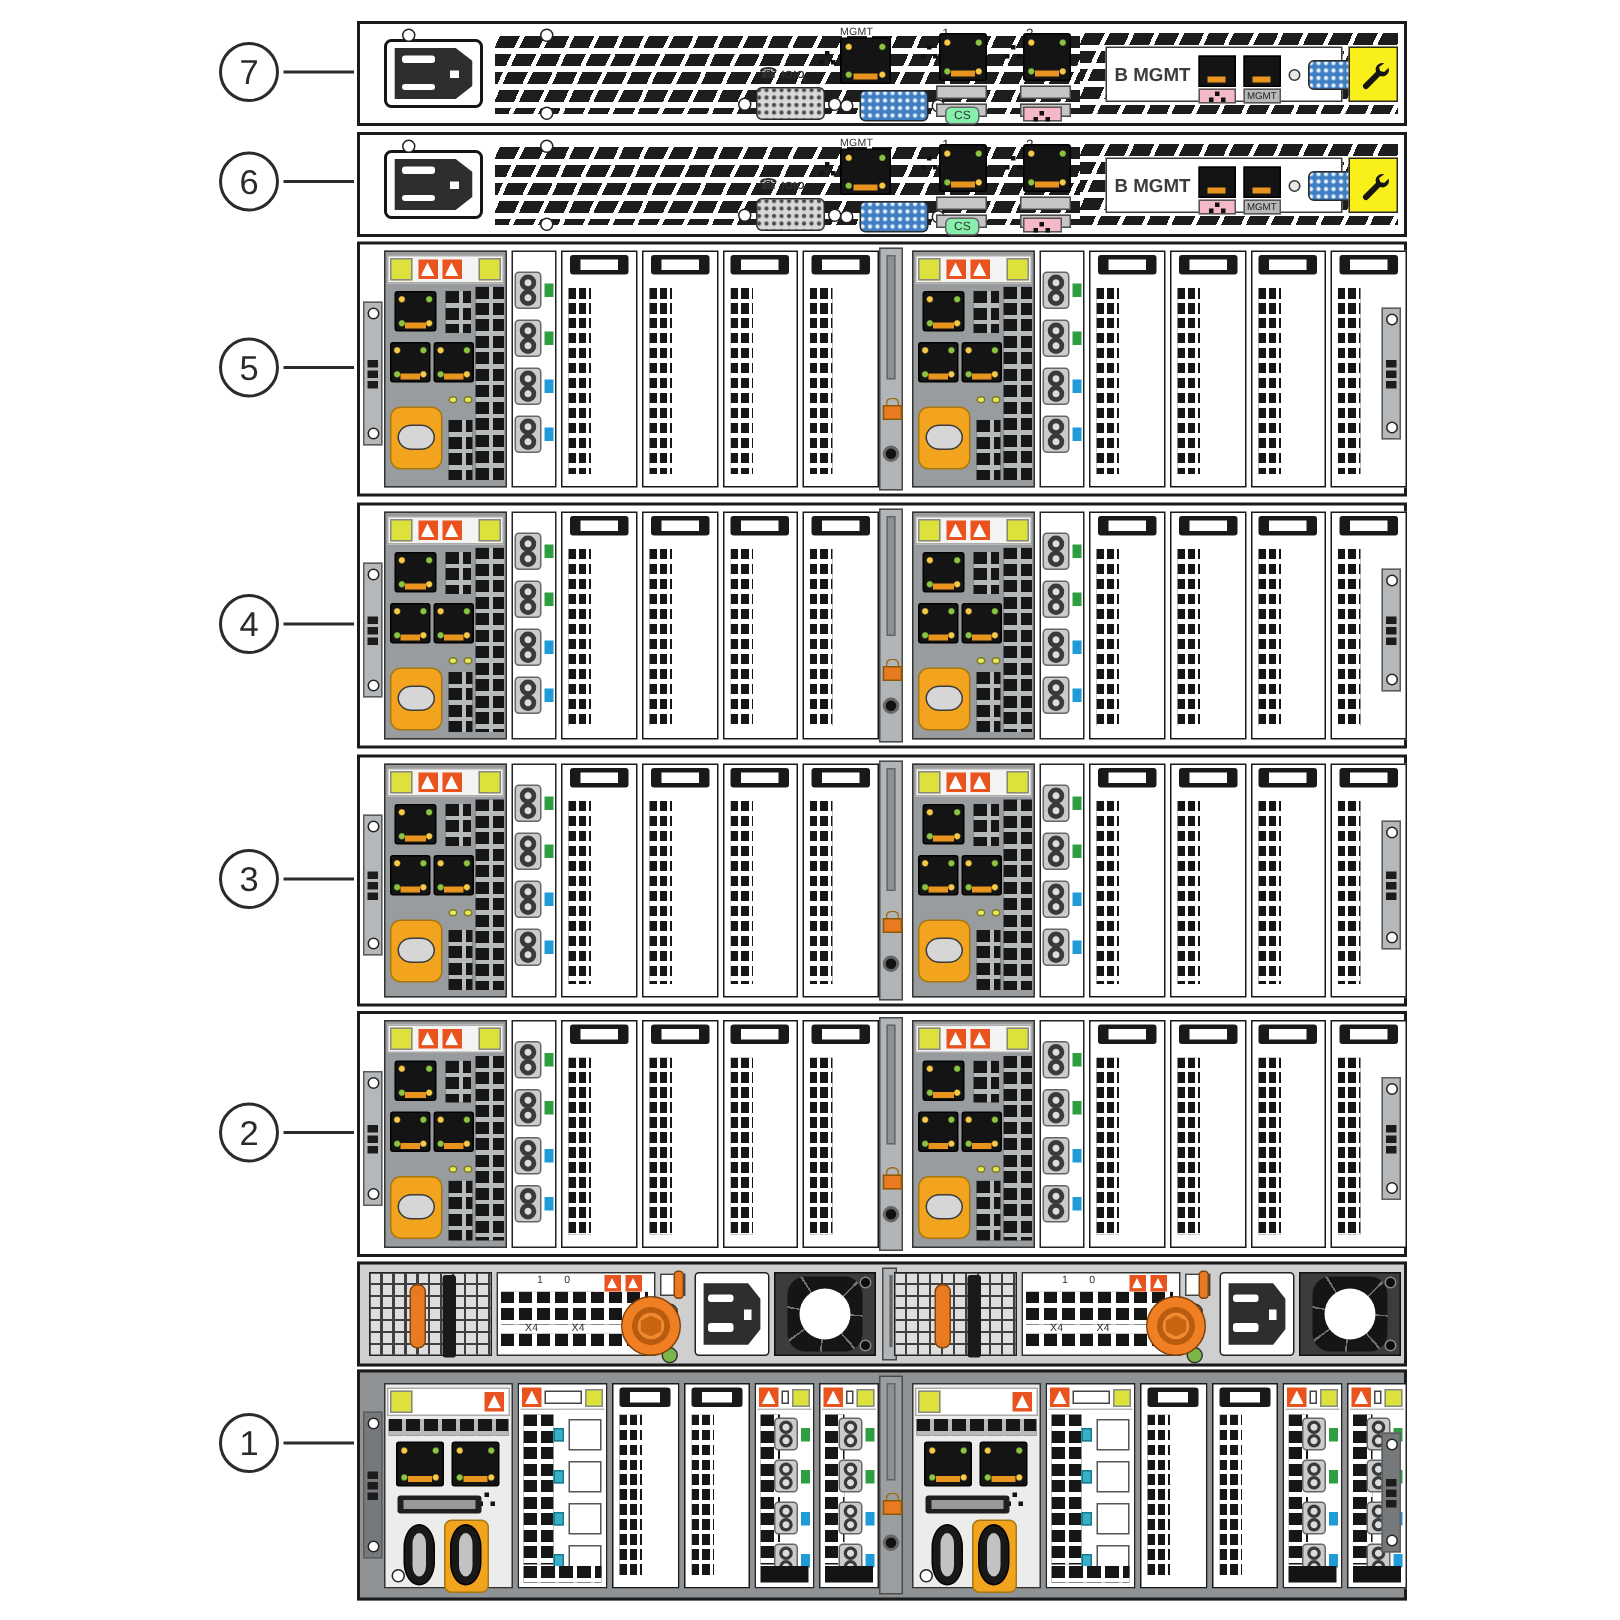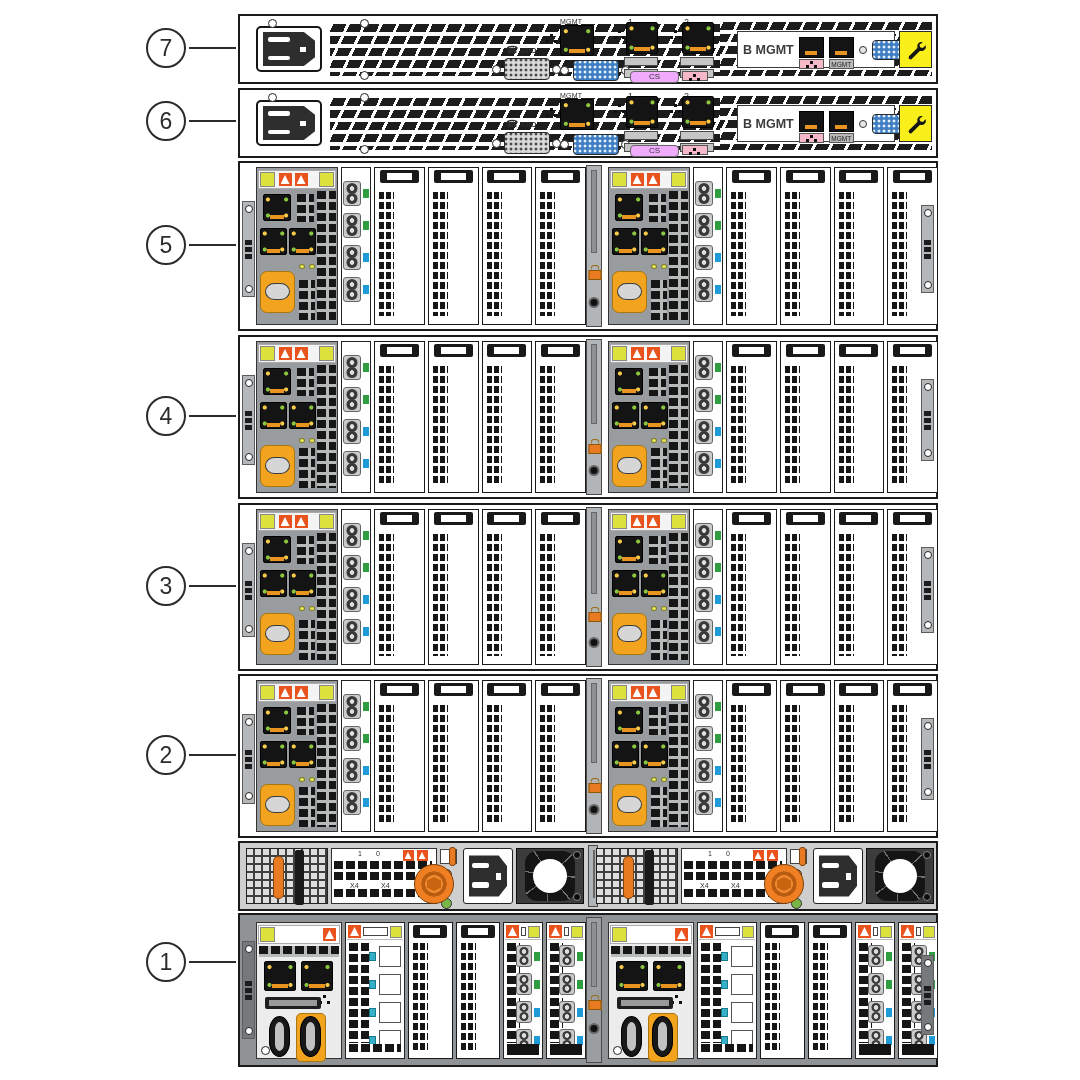--- a/index.html
+++ b/index.html
@@ -21,21 +21,21 @@
 .inlet-slot{position:absolute;left:16%;width:36%;height:11%;background:#fff;border-radius:2px}
 .inlet-notch{position:absolute;right:22%;top:45%;width:11%;height:12%;background:#fff}
 .rj45{position:absolute;background-color:#141414;border:1.5px solid #000;border-radius:2px;background-image:radial-gradient(circle at 15% 18%,#f7c948 0 1.6px,rgba(0,0,0,0) 2.5px),radial-gradient(circle at 85% 18%,#8bc53f 0 1.6px,rgba(0,0,0,0) 2.5px),radial-gradient(circle at 15% 82%,#8bc53f 0 1.6px,rgba(0,0,0,0) 2.5px),radial-gradient(circle at 85% 82%,#f7c948 0 1.6px,rgba(0,0,0,0) 2.5px)}
 .rj45::before{content:"";position:absolute;left:24%;right:24%;bottom:6%;height:15%;background:#e8941f}
 .vga{position:absolute;border:1.8px solid #2a2a2a;border-radius:4px;background-color:var(--vga_blue);background-image:radial-gradient(circle at 2px 2px,#e6f2ff 0 1px,rgba(0,0,0,0) 1.8px);background-size:5px 5px;background-position:4px 4px}
 .dsub{position:absolute;border:1.8px solid #2a2a2a;border-radius:4px;background-color:#d8d8d8;background-image:radial-gradient(circle at 2px 2px,#4a4a4a 0 1px,rgba(0,0,0,0) 1.8px);background-size:5px 5px;background-position:4px 4px}
 .usb2{position:absolute;display:flex;flex-direction:column;gap:3px}
 .usb2 i{display:block;width:100%;height:9px;background:#c6c6c6;border:1.2px solid #4a4a4a}
 .tinylab{position:absolute;font-size:7px;color:#2e2e2e;letter-spacing:.2px;line-height:8px}
 .numlab{position:absolute;font-size:9px;color:#2e2e2e;line-height:9px}
-.pill{position:absolute;font-size:8px;border:1.2px solid #666;background:#f0abfc;padding:0 18px;color:#333;line-height:10px;border-radius:4px}
+.pill{position:absolute;font-size:8px;border:1.2px solid #666;background:#86efac;padding:0 5px;color:#333;line-height:10px;border-radius:4px}
 .pinklab{position:absolute;background:var(--pink);border:1px solid #555;width:26px;height:10px}
 .pinklab::after{content:"";position:absolute;left:10px;top:2px;width:3px;height:3px;background:#111;box-shadow:-4px 4px 0 #111,4px 4px 0 #111}
 .netico{position:absolute;width:11px;height:10px}
 .netico::before{content:"";position:absolute;left:4px;top:0;width:3px;height:3px;background:#111;box-shadow:-4px 6px 0 #111,4px 6px 0 #111}
 .service{position:absolute;background:var(--service_yellow);border:1.8px solid #2a2a2a;display:flex;align-items:center;justify-content:center}
 .bmgmt{position:absolute;background:#fff;border:1.8px solid #3a3a3a;display:flex;align-items:center;gap:5px;padding:0 5px}
 .bmgmt-t{font-size:12.5px;font-weight:bold;color:#3c3c3c;white-space:nowrap}
 .stack{position:relative;top:3px;display:flex;flex-direction:column;align-items:center;gap:1px}
 .minirj{position:relative;width:25px;height:21px;background:#141414;border:1px solid #000}
 .minirj::before{content:"";position:absolute;left:25%;right:25%;bottom:2px;height:4px;background:#e8941f}

